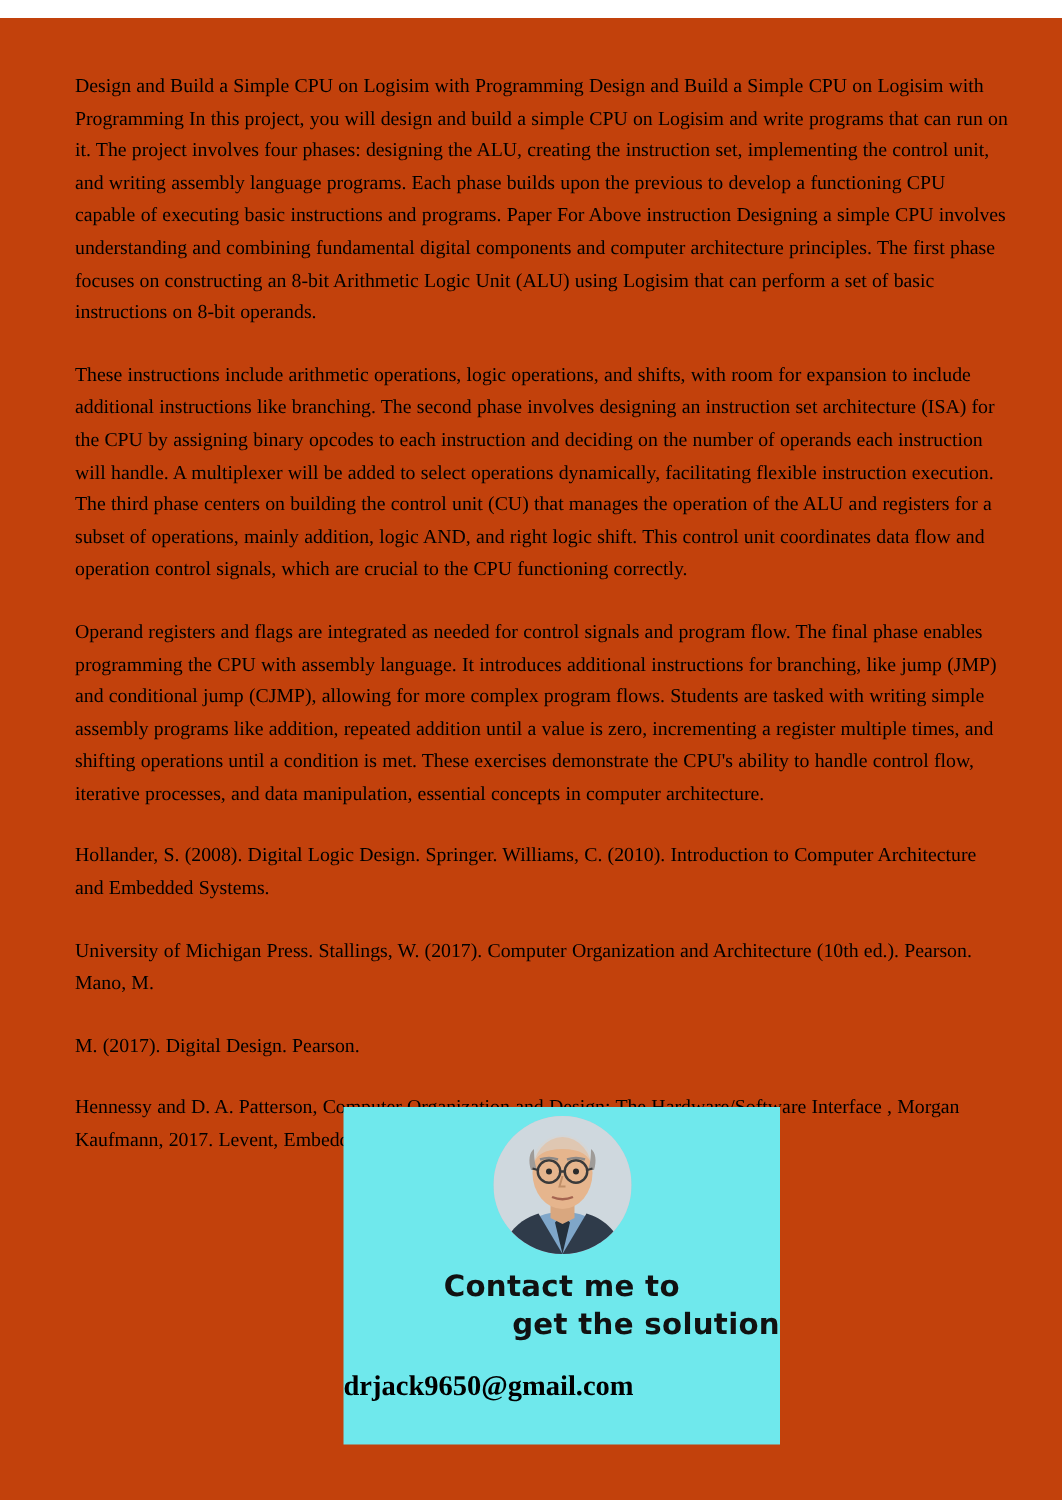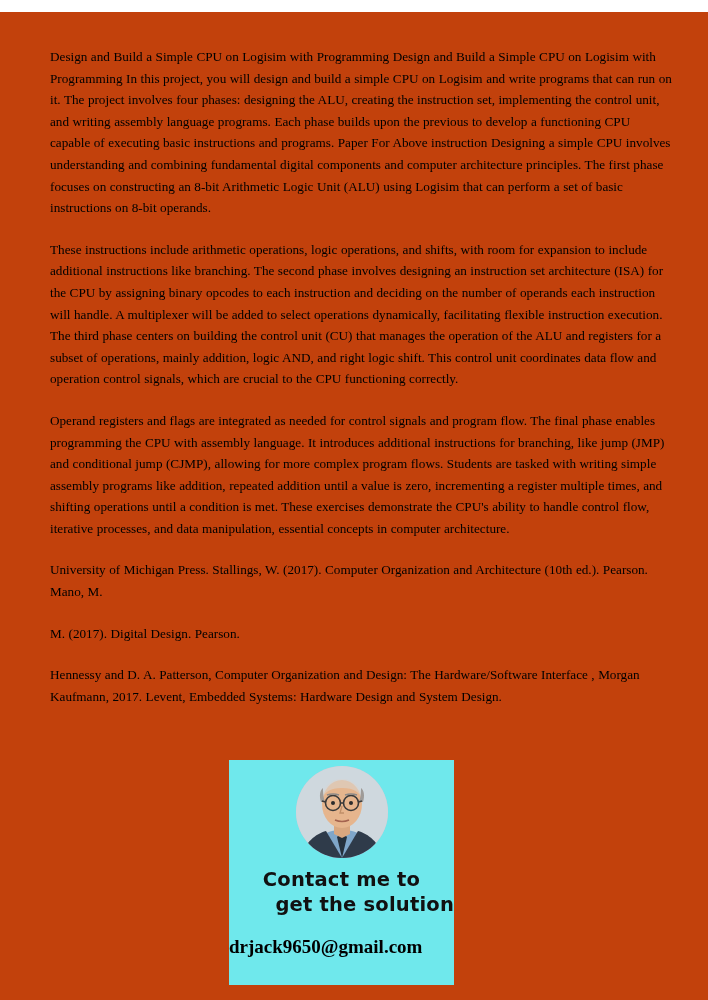--- a/index.html
+++ b/index.html
@@ -35,25 +35,24 @@
     margin: 0 0 20px 0;
     word-spacing: 0.2px;
   }
   .para:last-child { margin-bottom: 0; }
 
   
   .overlay-card {
     position: absolute;
     left: 229px;
     top: 726px;
-    width: 225px;
+    width: 291px;
     height: 225px;
     background: #6FE8EC;
     z-index: 5;
-    margin-top: 22px;
   }
   .avatar {
     position: absolute;
     left: 50%;
     transform: translateX(-50%);
     top: 6px;
     width: 92px;
     height: 92px;
     border-radius: 50%;
     overflow: hidden;
@@ -85,20 +84,21 @@
 </style>
 </head>
 <body>
 
 <div class="page">
 
   <div class="doc-body">
     <p class="para">Design and Build a Simple CPU on Logisim with Programming Design and Build a Simple CPU on Logisim with Programming In this project, you will design and build a simple CPU on Logisim and write programs that can run on it. The project involves four phases: designing the ALU, creating the instruction set, implementing the control unit, and writing assembly language programs. Each phase builds upon the previous to develop a functioning CPU capable of executing basic instructions and programs. Paper For Above instruction Designing a simple CPU involves understanding and combining fundamental digital components and computer architecture principles. The first phase focuses on constructing an 8-bit Arithmetic Logic Unit (ALU) using Logisim that can perform a set of basic instructions on 8-bit operands.</p>
     <p class="para">These instructions include arithmetic operations, logic operations, and shifts, with room for expansion to include additional instructions like branching. The second phase involves designing an instruction set architecture (ISA) for the CPU by assigning binary opcodes to each instruction and deciding on the number of operands each instruction will handle. A multiplexer will be added to select operations dynamically, facilitating flexible instruction execution. The third phase centers on building the control unit (CU) that manages the operation of the ALU and registers for a subset of operations, mainly addition, logic AND, and right logic shift. This control unit coordinates data flow and operation control signals, which are crucial to the CPU functioning correctly.</p>
     <p class="para">Operand registers and flags are integrated as needed for control signals and program flow. The final phase enables programming the CPU with assembly language. It introduces additional instructions for branching, like jump (JMP) and conditional jump (CJMP), allowing for more complex program flows. Students are tasked with writing simple assembly programs like addition, repeated addition until a value is zero, incrementing a register multiple times, and shifting operations until a condition is met. These exercises demonstrate the CPU's ability to handle control flow, iterative processes, and data manipulation, essential concepts in computer architecture.</p>
+    <p class="para">Hollander, S. (2008). Digital Logic Design. Springer. Williams, C. (2010). Introduction to Computer Architecture and Embedded Systems.</p>
     <p class="para">University of Michigan Press. Stallings, W. (2017). Computer Organization and Architecture (10th ed.). Pearson. Mano, M.</p>
     <p class="para">M. (2017). Digital Design. Pearson.</p>
     <p class="para">Hennessy and D. A. Patterson, Computer Organization and Design: The Hardware/Software Interface , Morgan Kaufmann, 2017. Levent, Embedded Systems: Hardware Design and System Design.</p>
   </div>
 
   <div class="overlay-card">
 
     <div class="avatar">
       <svg viewBox="0 0 92 92" xmlns="http://www.w3.org/2000/svg" aria-hidden="true">
         <rect x="0" y="0" width="92" height="92" fill="#cfd8de"></rect>

